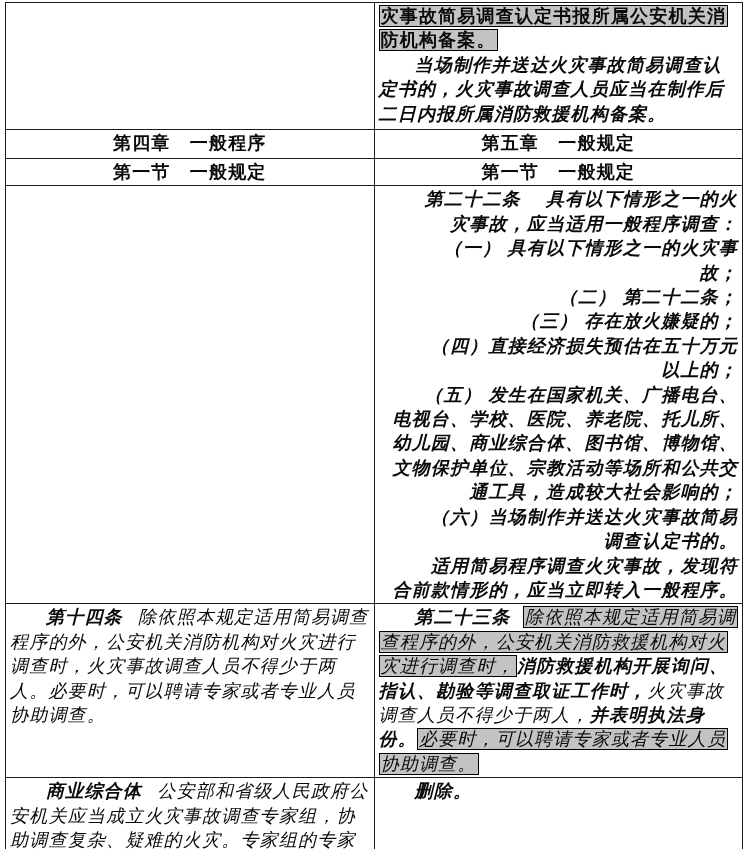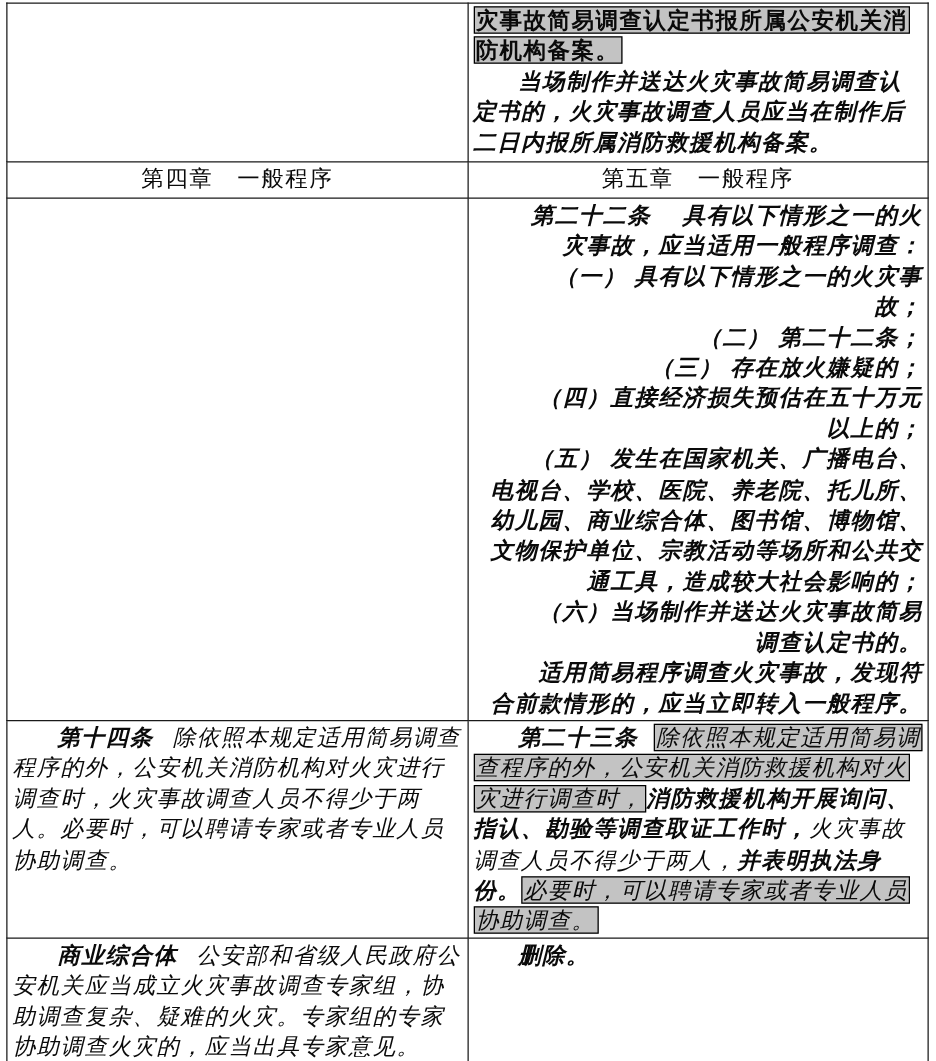--- a/index.html
+++ b/index.html
@@ -27,21 +27,21 @@
     overflow: hidden;
   }
   tr.r1 td { height: 124px; }
   tr.r2 td { height: 26px; }
   tr.r3 td { height: 24px; }
   tr.r4 td { height: 412px; text-align: right; }
   tr.r5 td { height: 153px; }
   tr.r6 td { height: 110px; border-bottom: none; }
   p { margin: 0; }
   .ind { text-indent: 2em; font-style: italic; }
-  .ctr { text-align: center; font-weight: normal; line-height: 22px; }
+  .ctr { text-align: center; font-weight: bold; line-height: 22px; }
   .ser { font-family: "Liberation Serif", "DejaVu Serif", serif; }
   .san { font-family: "Liberation Sans", "DejaVu Sans", sans-serif; }
   .b { font-weight: bold; }
   .box {
     background: #c3c3c3;
     border: 1px solid #000000;
     padding: 0 1px;
     -webkit-box-decoration-break: clone;
     box-decoration-break: clone;
   }
@@ -63,23 +63,27 @@
       <tr class="r1">
         <td class="c"></td>
         <td class="c san b">
           <p><span class="box">灾事故简易调查认定书报所属公安机关消防机构备案。</span></p>
           <p class="ind">当场制作并送达火灾事故简易调查认定书的，火灾事故调查人员应当在制作后二日内报所属消防救援机构备案。</p>
         </td>
       </tr>
 
       <tr class="r2">
         <td class="c ctr ser">第四章　一般程序</td>
-        <td class="c ctr ser">第五章　一般程序</td>
+        <td class="c ctr ser">第五章　一般规定</td>
       </tr>
 
+      <tr class="r3">
+        <td class="c ctr ser">第一节　一般规定</td>
+        <td class="c ctr ser">第一节　一般规定</td>
+      </tr>
 
       <tr class="r4">
         <td class="c"></td>
         <td class="c san b">
           <p class="ind"><span class="head22">第二十二条</span><span>具有以下情形之一的火灾事故，应当适用一般程序调查：</span></p>
           <p class="ind">（一） 具有以下情形之一的火灾事故；</p>
           <p class="ind">（二） 第二十二条；</p>
           <p class="ind">（三） 存在放火嫌疑的；</p>
           <p class="ind">（四）直接经济损失预估在五十万元以上的；</p>
           <p class="ind">（五） 发生在国家机关、广播电台、电视台、学校、医院、养老院、托儿所、幼儿园、商业综合体、图书馆、博物馆、文物保护单位、宗教活动等场所和公共交通工具，造成较大社会影响的；</p>

